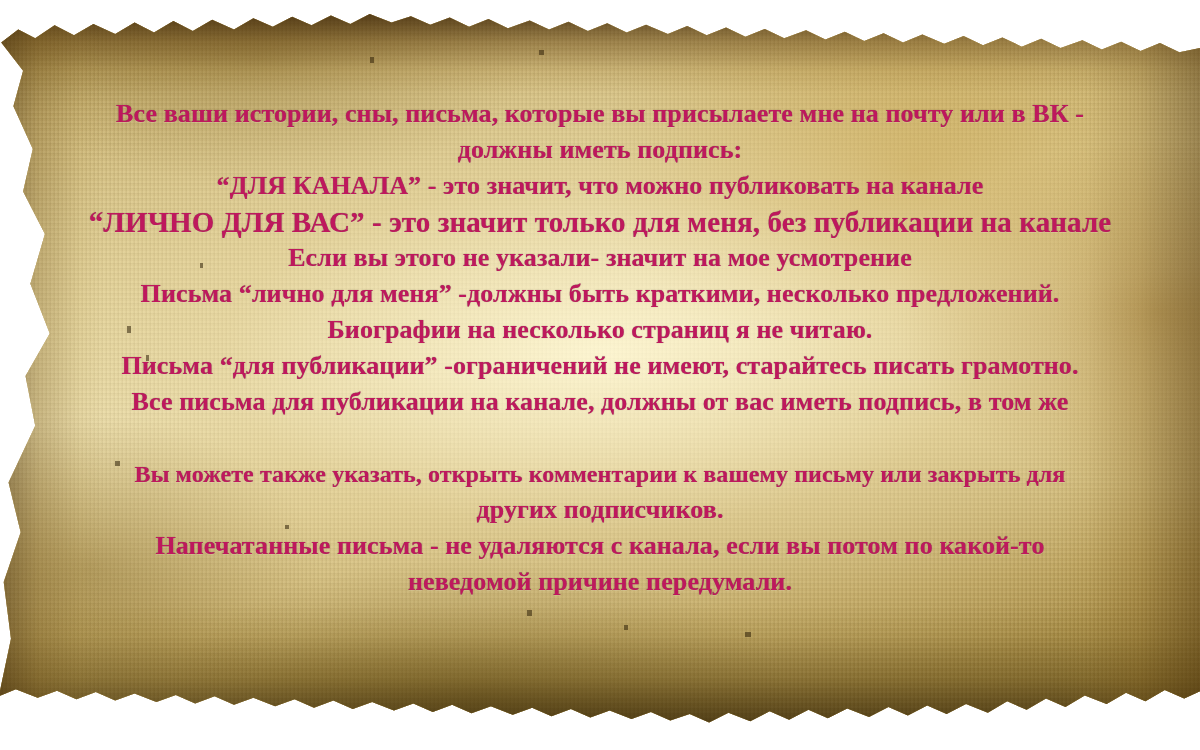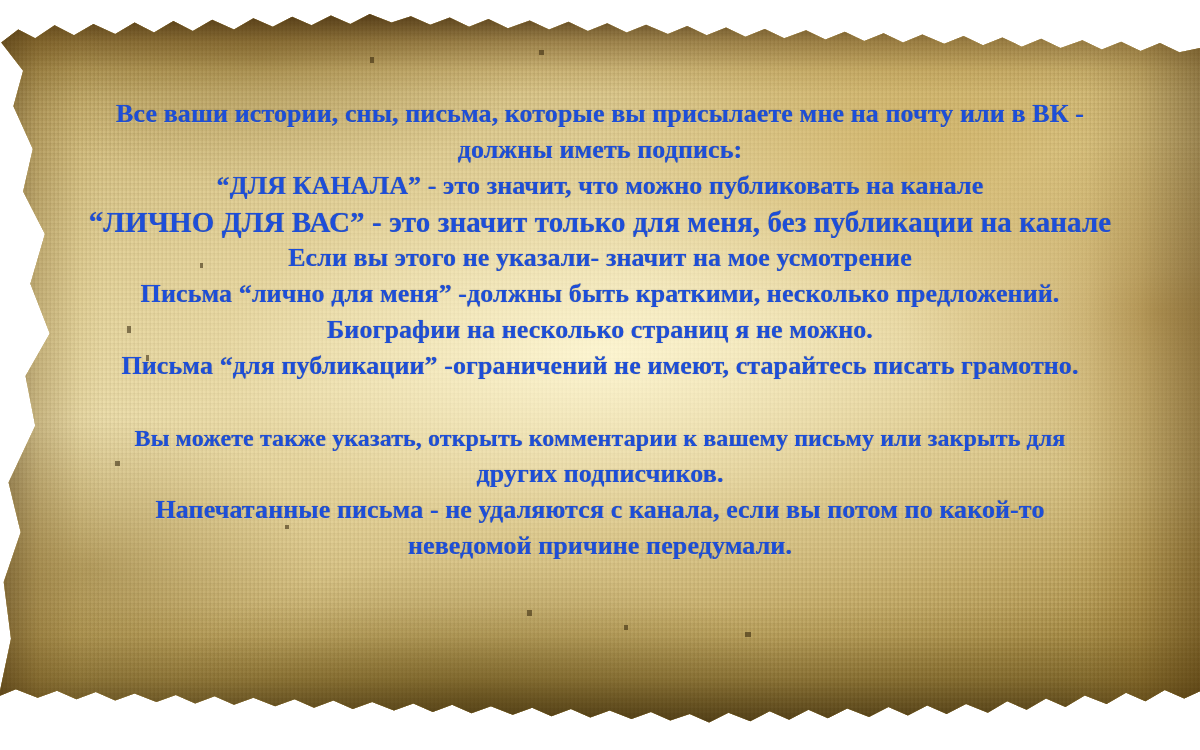--- a/index.html
+++ b/index.html
@@ -160,21 +160,21 @@
     left: 0;
     top: 0;
     width: 1200px;
     height: 750px;
     padding: 96px 38px 0 38px;
     box-sizing: border-box;
     text-align: center;
     pointer-events: none;
   }
   .line {
-    color: #1d4ed8;
+    color: #be185d;
     font-family: "Liberation Serif", "DejaVu Serif", serif;
     font-weight: bold;
     font-size: 26px;
     line-height: 36px;
     letter-spacing: 0.1px;
     white-space: nowrap;
     text-shadow:
        0 1px 0 rgba(255,245,205,0.28),
        0 0 1px rgba(0,0,0,0.55);
   }
@@ -203,22 +203,23 @@
     <span class="speck" style="left:45%;top:5%;width:5px;height:5px;"></span>
   </div>
 
   <div class="textblock">
     <div class="line" style="font-size: 26px;">Все ваши истории, сны, письма, которые вы присылаете мне на почту или в ВК -</div>
     <div class="line" style="font-size: 26px;">должны иметь подпись:</div>
     <div class="line" style="font-size: 26px;">“ДЛЯ КАНАЛА” - это значит, что можно публиковать на канале</div>
     <div class="line" style="font-size: 29px;">“ЛИЧНО ДЛЯ ВАС” - это значит только для меня, без публикации на канале</div>
     <div class="line" style="font-size: 26px;">Если вы этого не указали- значит на мое усмотрение</div>
     <div class="line" style="font-size: 26px;">Письма “лично для меня” -должны быть краткими, несколько предложений.</div>
-    <div class="line" style="font-size: 26px;">Биографии на несколько страниц я не можно.</div>
+    <div class="line" style="font-size: 26px;">Биографии на несколько страниц я не читаю.</div>
     <div class="line" style="font-size: 26px;">Письма “для публикации” -ограничений не имеют, старайтесь писать грамотно.</div>
+    <div class="line" style="font-size: 26px;">Все письма для публикации на канале, должны от вас иметь подпись, в том же</div>
     <div class="line spacer"></div>
     <div class="line" style="font-size: 24px;">Вы можете также указать, открыть комментарии к вашему письму или закрыть для</div>
     <div class="line" style="font-size: 26px;">других подписчиков.</div>
     <div class="line" style="font-size: 26px;">Напечатанные письма - не удаляются с канала, если вы потом по какой-то</div>
     <div class="line" style="font-size: 26px;">неведомой причине передумали.</div>
   </div>
 
 </div>
 
 </body></html>

